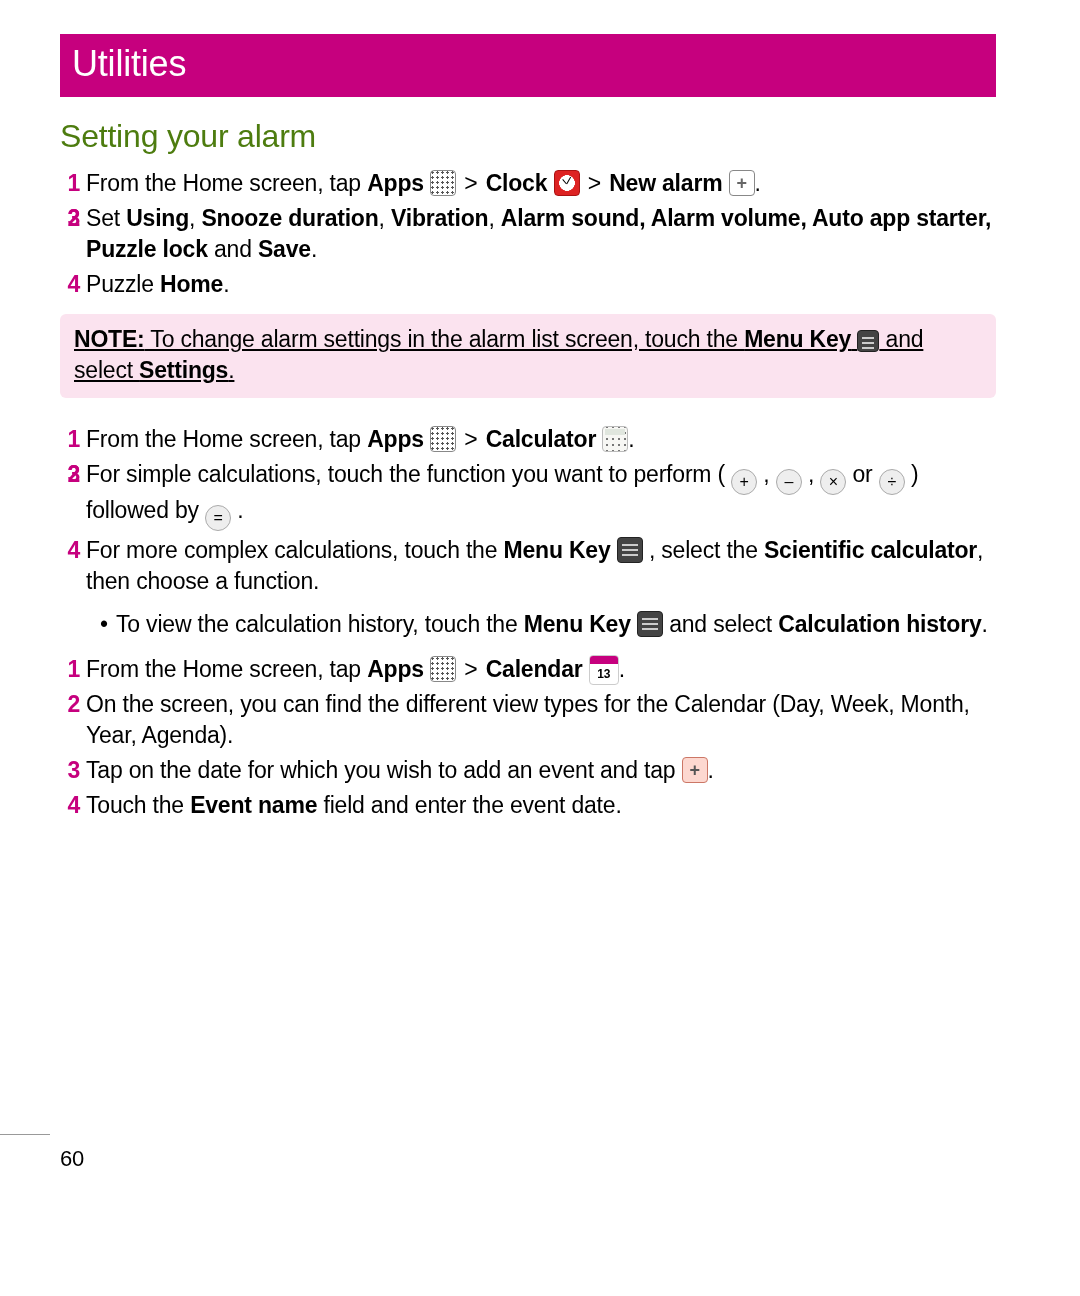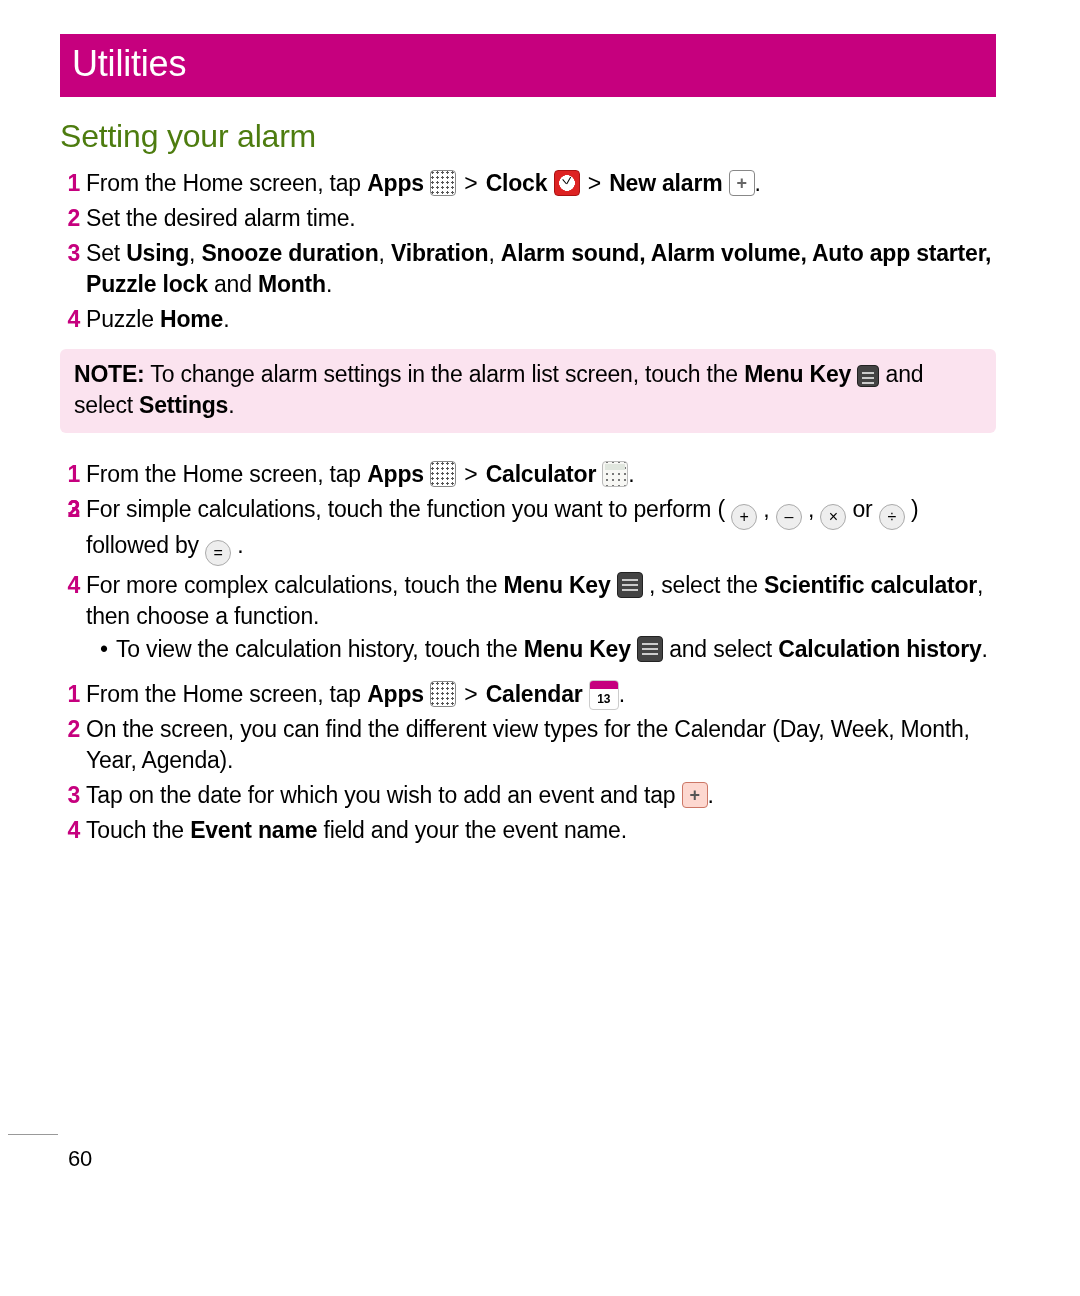--- a/index.html
+++ b/index.html
@@ -51,35 +51,36 @@
     font-weight: bold;
     color: #c6007e;
     width: 20px;
     text-align: right;
   }
   .note-box {
     background: #fbe3ef;
     border-radius: 6px;
     padding: 10px 14px 12px 14px;
     margin: 6px 0 26px 0;
+    text-decoration: underline;
   }
   .bullet {
     padding-left: 30px;
-    margin-top: 2px;
+    margin-top: 12px;
     position: relative;
   }
   .bullet::before {
     content: "•";
     position: absolute;
     left: 14px;
     top: 0;
   }
   .page-num {
     position: absolute;
-    left: 68px;
+    left: 60px;
     bottom: 110px;
     font-size: 22px;
     color: #000;
   }
   .page-num::before{
     content:"";
     position:absolute;
     left:-60px;
     top:-10px;
     width:50px;
@@ -175,24 +176,23 @@
 
   <h2 class="section">Setting your alarm</h2>
   <ol class="steps">
     <li><span class="num">1</span>
       <span>From the Home screen, tap </span><b>Apps</b>
       <span class="ic ic-apps"></span><span class="sep"> &gt; </span><b>Clock</b>
       <span class="ic ic-clock"></span><span class="sep"> &gt; </span><b>New alarm</b>
       <span class="ic ic-add"></span><span>.</span>
     </li>
     <li><span class="num">2</span>
-      <span>Set the desired alarm time.</span>
     </li>
     <li><span class="num">3</span>
-      <span>Set </span><b>Using</b><span>, </span><b>Snooze duration</b><span>, </span><b>Vibration</b><span>, </span><b>Alarm sound, Alarm volume, Auto app starter, Puzzle lock</b><span> and </span><b>Month</b><span>.</span>
+      <span>Set </span><b>Using</b><span>, </span><b>Snooze duration</b><span>, </span><b>Vibration</b><span>, </span><b>Alarm sound, Alarm volume, Auto app starter, Puzzle lock</b><span> and </span><b>Save</b><span>.</span>
     </li>
     <li><span class="num">4</span>
       <span>Puzzle </span><b>Home</b><span>.</span>
     </li>
   </ol>
 
   <div class="note-box">
     <b>NOTE:</b><span> To change alarm settings in the alarm list screen, touch the </span><b>Menu Key</b>
     <span class="ic ic-menu ic-menu-note"></span><span> and select </span><b>Settings</b><span>.</span>
   </div>
@@ -224,18 +224,18 @@
       <span class="ic ic-apps"></span><span class="sep"> &gt; </span><b>Calendar</b>
       <span class="ic ic-calr" data-day="13"></span><span>.</span>
     </li>
     <li><span class="num">2</span>
       <span>On the screen, you can find the different view types for the Calendar (Day, Week, Month, Year, Agenda).</span>
     </li>
     <li><span class="num">3</span>
       <span>Tap on the date for which you wish to add an event and tap </span><span class="ic ic-add-pink"></span><span>.</span>
     </li>
     <li><span class="num">4</span>
-      <span>Touch the </span><b>Event name</b><span> field and your the event name.</span>
+      <span>Touch the </span><b>Event name</b><span> field and enter the event date.</span>
     </li>
   </ol>
 
   <div class="page-num">60</div>
 </div>
 
 </body></html>

